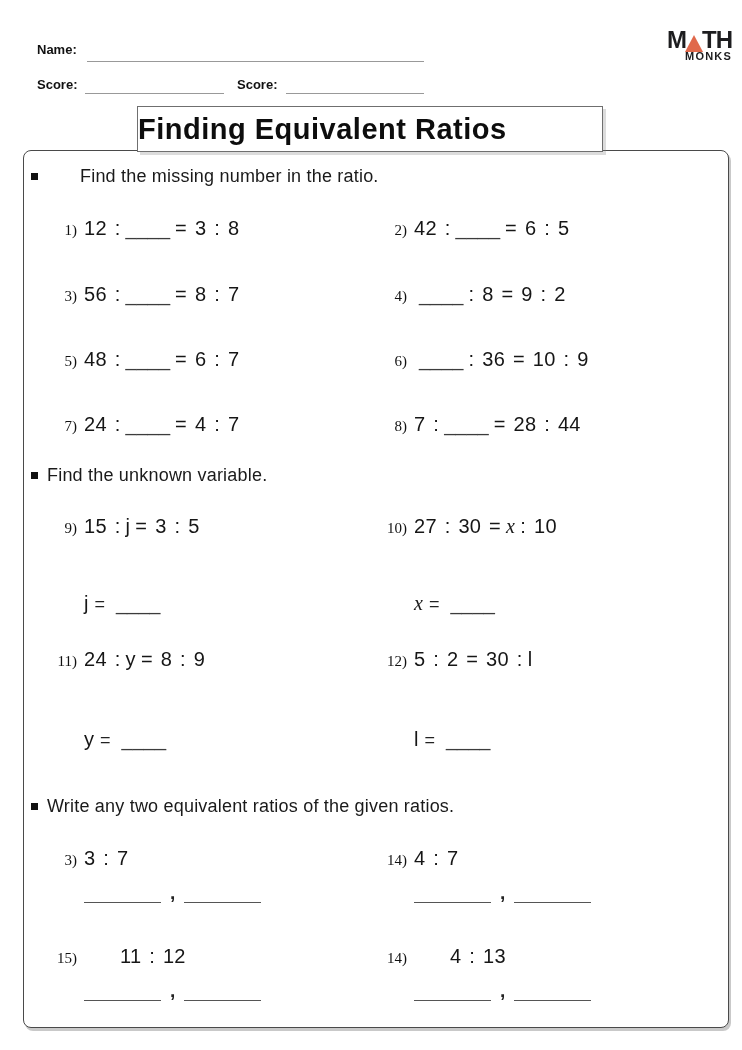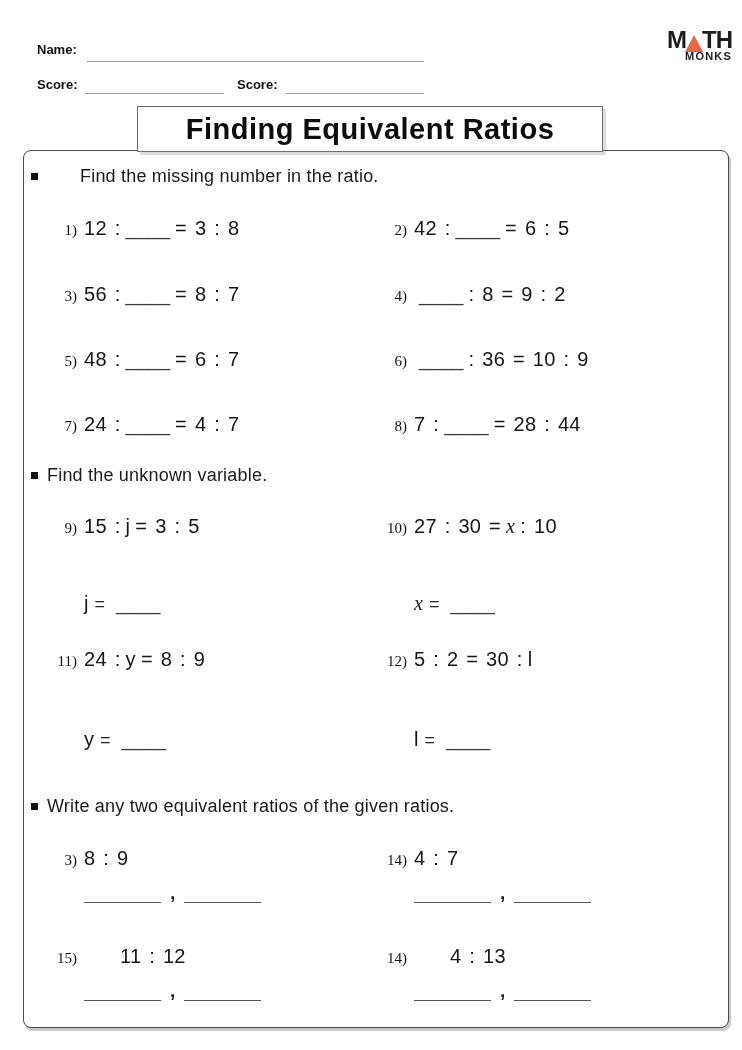--- a/index.html
+++ b/index.html
@@ -19,21 +19,21 @@
   #score-line  { left:286px; top:76px; width:138px; }
   
   .logo { position:absolute; left:652px; top:28px; width:80px; display:flex; flex-direction:column; align-items:flex-end; }
   .logo-top { display:flex; align-items:flex-end; font-size:24px; font-weight:800; letter-spacing:-1px; color:#1d1d1f; line-height:1; }
   .logo-tri { width:0; height:0; border-left:9px solid transparent; border-right:9px solid transparent; border-bottom:17px solid #E0684B; margin:0 -1px 0 -1px; }
   .logo-sub { font-size:11px; font-weight:700; letter-spacing:1.2px; color:#1d1d1f; margin-top:-2px; }
   
   .title-box {
     position:absolute; left:137px; top:106px; width:466px; height:46px;
     background:#fff; border:1.5px solid #6f6f6f; z-index:3;
-    display:flex; align-items:center; justify-content:center;
+    display:flex; align-items:center; 
     box-shadow:3px 3px 0 rgba(130,130,130,0.28);
   }
   .title-text { font-size:29px; font-weight:700; letter-spacing:0.5px; color:#0d0d0d; }
   
   .panel {
     position:absolute; left:23px; top:150px; width:706px; height:878px;
     background:#fff; border:1.6px solid #4a4a4a; border-radius:8px;
     box-shadow:2px 3px 0 #c9c9c9; z-index:1;
   }
   .content { position:absolute; left:0; top:0; width:742px; height:1050px; z-index:2; pointer-events:none; }
@@ -179,21 +179,21 @@
       <span class="blank">____</span>
     </div>
 
     <div class="sec-head" id="sec3-head">
       <span class="bullet"></span>
       <span>Write any two equivalent ratios of the given ratios.</span>
     </div>
 
     <div class="prob col1" id="p13">
       <span class="prob-num">3)</span>
-      <span class="prob-body">8 : 9</span>
+      <span class="prob-body">3 : 7</span>
     </div>
     <div class="prob col2" id="p14">
       <span class="prob-num">14)</span>
       <span class="prob-body">4 : 7</span>
     </div>
 
     <div class="pair" id="pair13">
       <span class="pair-line"></span>
       <span class="pair-comma">,</span>
       <span class="pair-line"></span>

